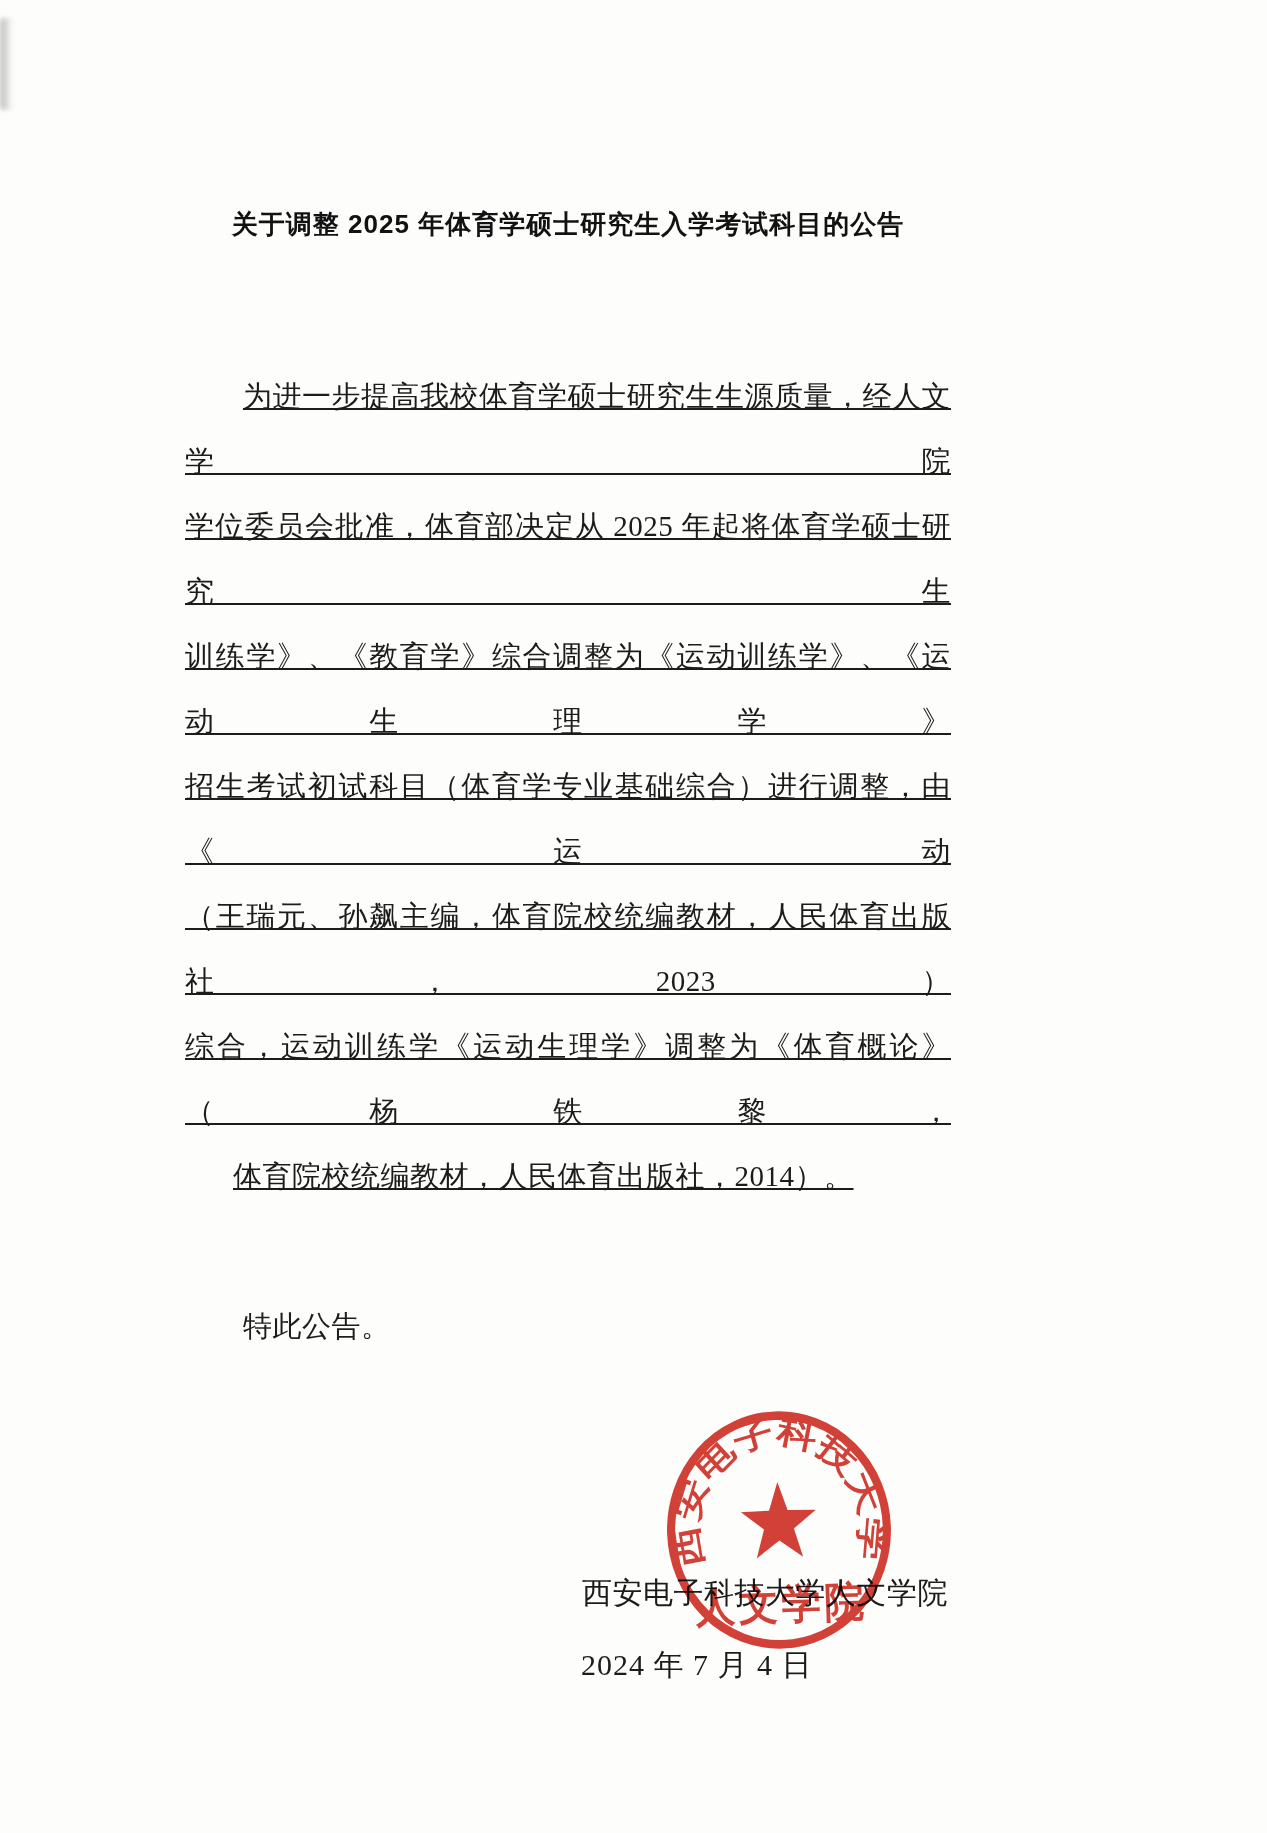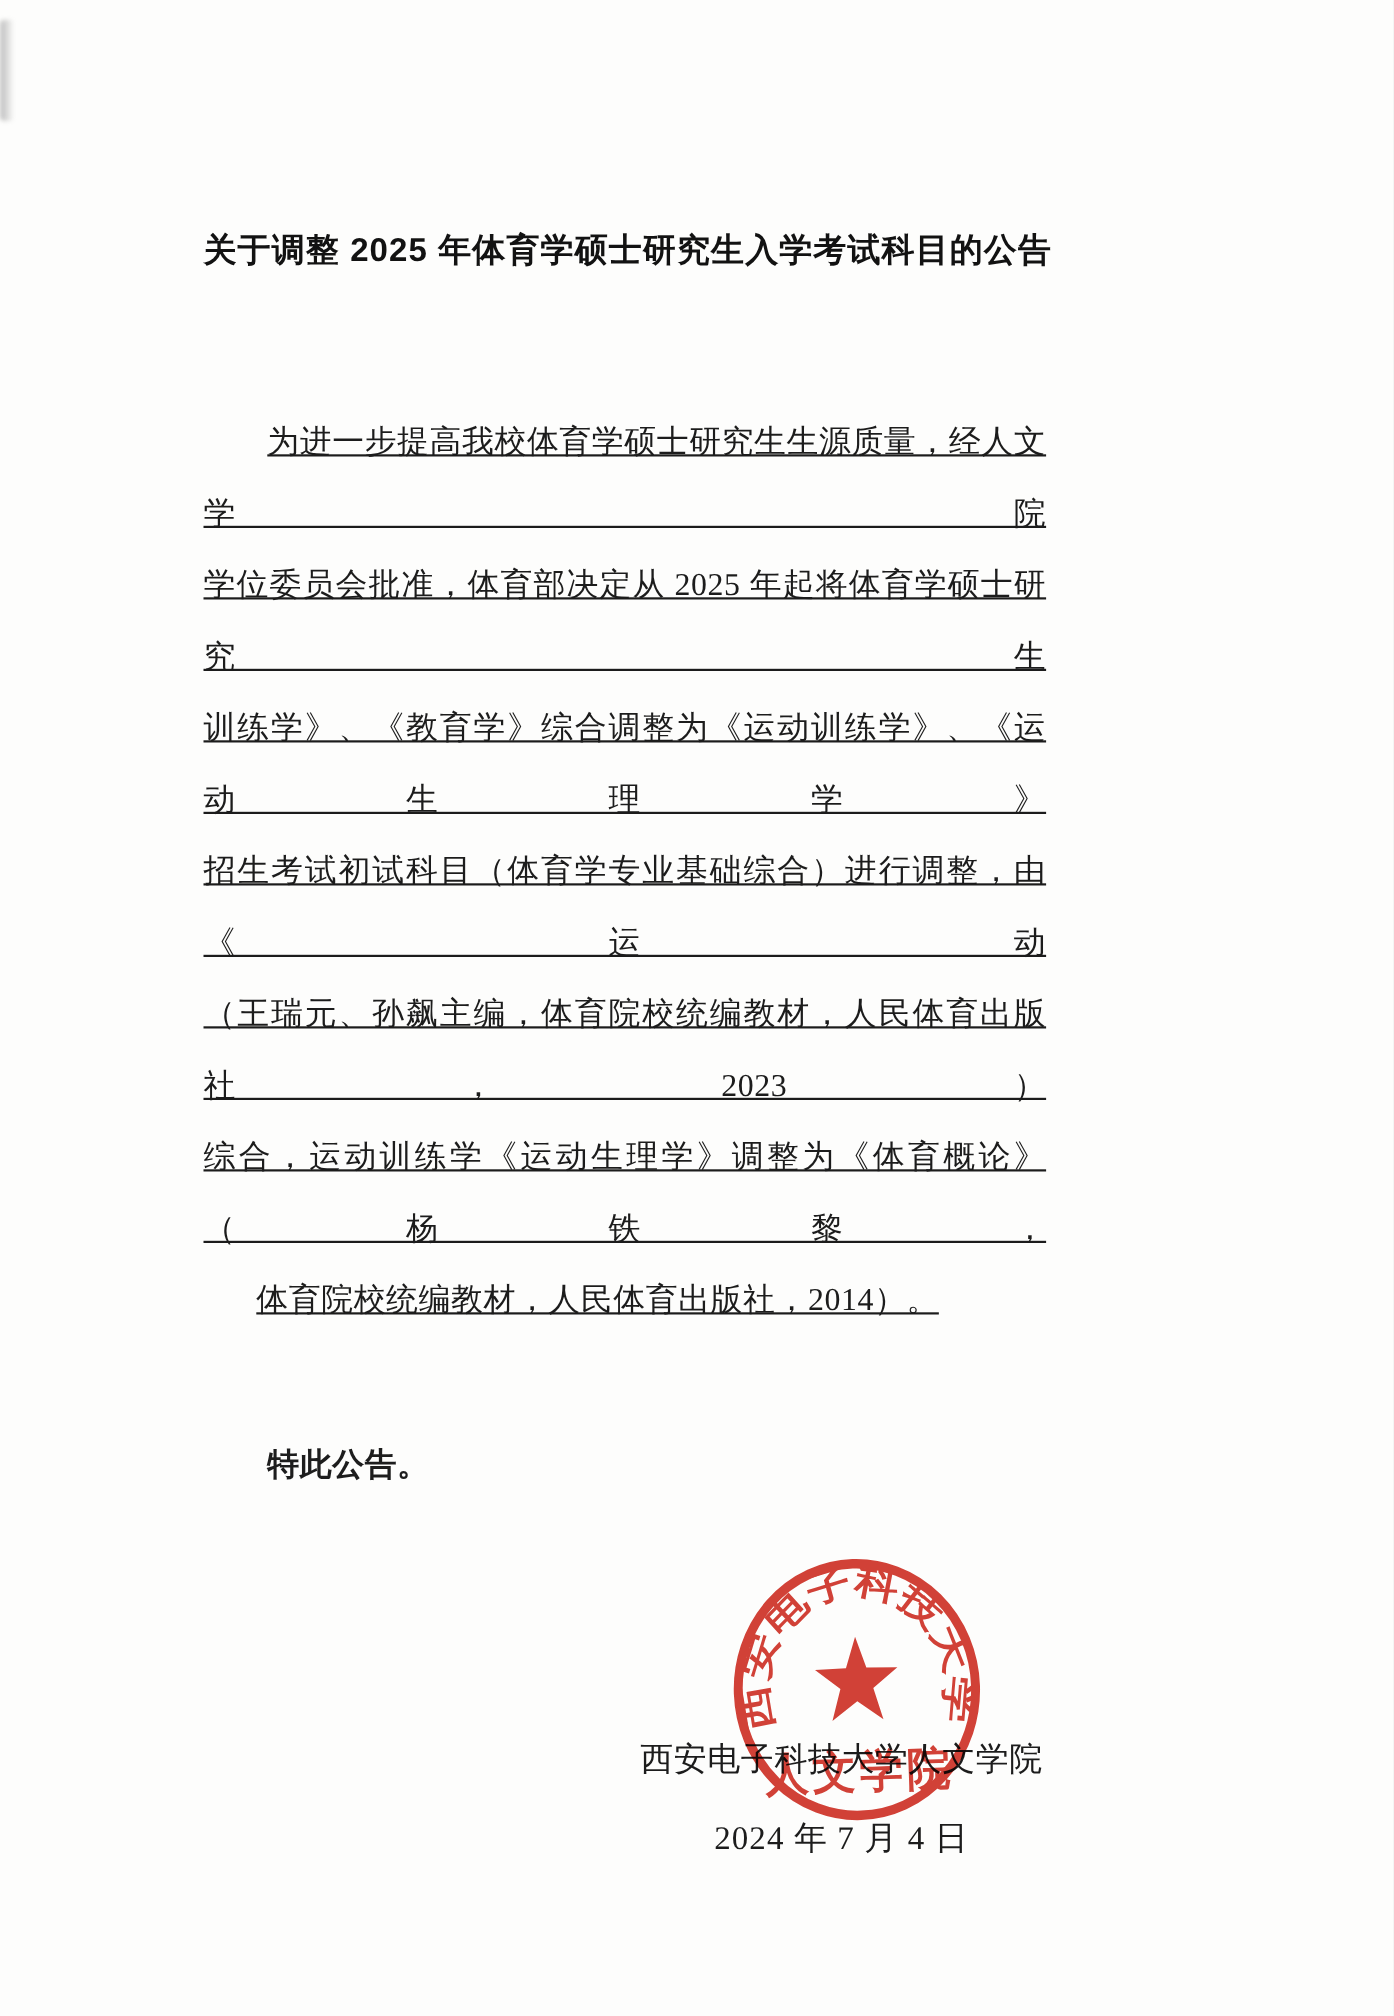--- a/index.html
+++ b/index.html
@@ -18,21 +18,21 @@
     filter:blur(2px);
     border-radius:4px;
   }
   .content {
     position:absolute; left:185px; top:0; width:766px;
   }
   .doc-title {
     margin:207px 0 0 0;
     font-family:"Liberation Sans", sans-serif;
     font-weight:700;
-    font-size:30px;
+    font-size:26px;
     letter-spacing:1px;
     text-align:center;
     color:#121212;
     white-space:nowrap;
   }
   .body-text {
     margin-top:122px;
     font-size:29px;
     line-height:65px;
     color:#1c1c1c;
@@ -44,34 +44,33 @@
     letter-spacing:.5px;
   }
   .line.indent { text-indent:2em; }
   .line.last { text-align-last:left;margin-left:48px; }
   .closing {
     margin-top:85px;
     font-size:29px;
     line-height:65px;
     text-indent:2em;
     letter-spacing:.5px;
-    font-weight:bold;
   }
   .sign-area {
     position:relative;
     height:560px;
   }
   .signature {
     position:absolute; left:396px; top:214px; width:368px;
     text-align:center; font-size:30px; letter-spacing:.5px;
     white-space:nowrap; color:#1c1c1c;
   }
   .date {
     position:absolute; left:396px; top:286px; width:368px;
-    text-align:center; font-size:30px; letter-spacing:1px;
+    text-align:left; font-size:30px; letter-spacing:1px;
     white-space:nowrap; color:#1c1c1c;
   }
   .seal {
     position:absolute; left:478px; top:48px;
     width:232px; height:246px;
     mix-blend-mode:multiply;
     opacity:.92;
     transform:rotate(-2deg);
     pointer-events:none;
   }

